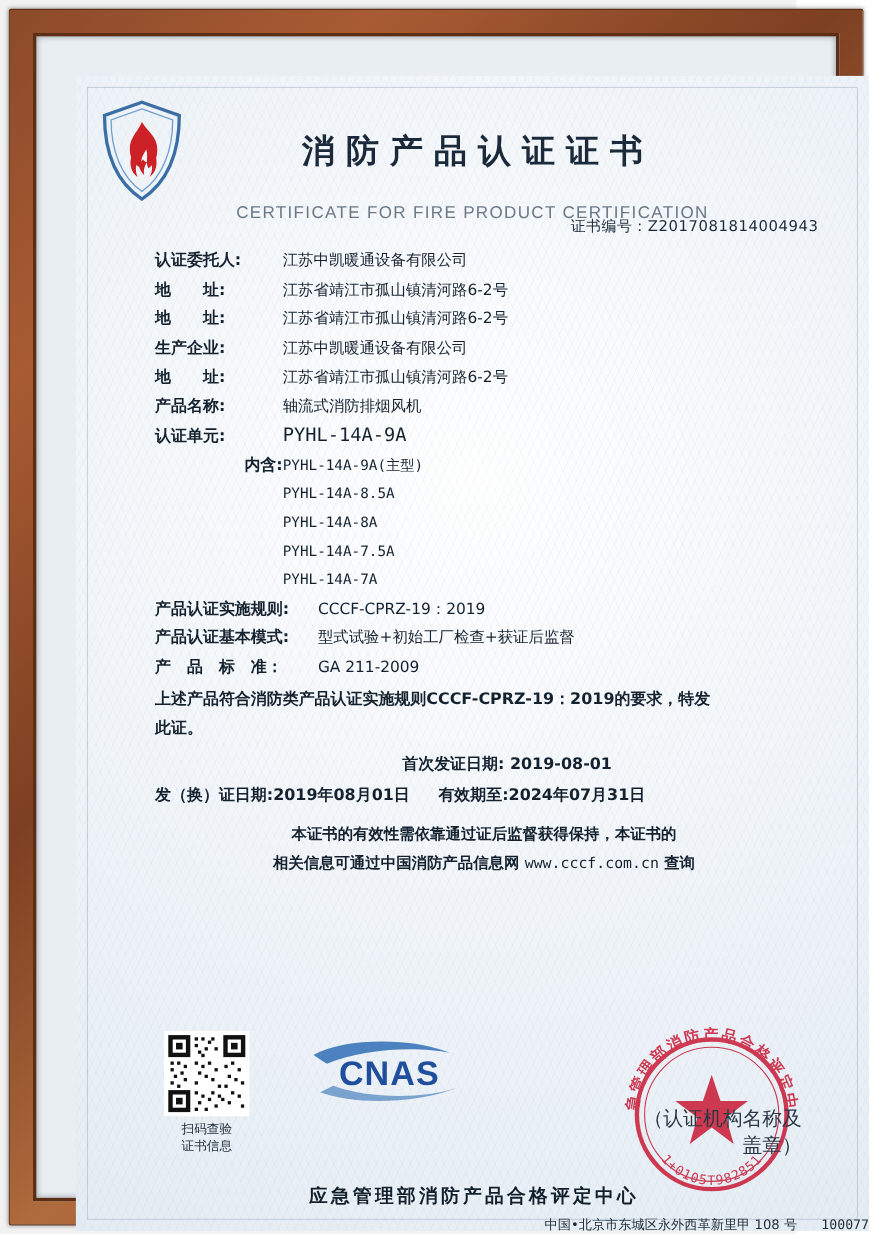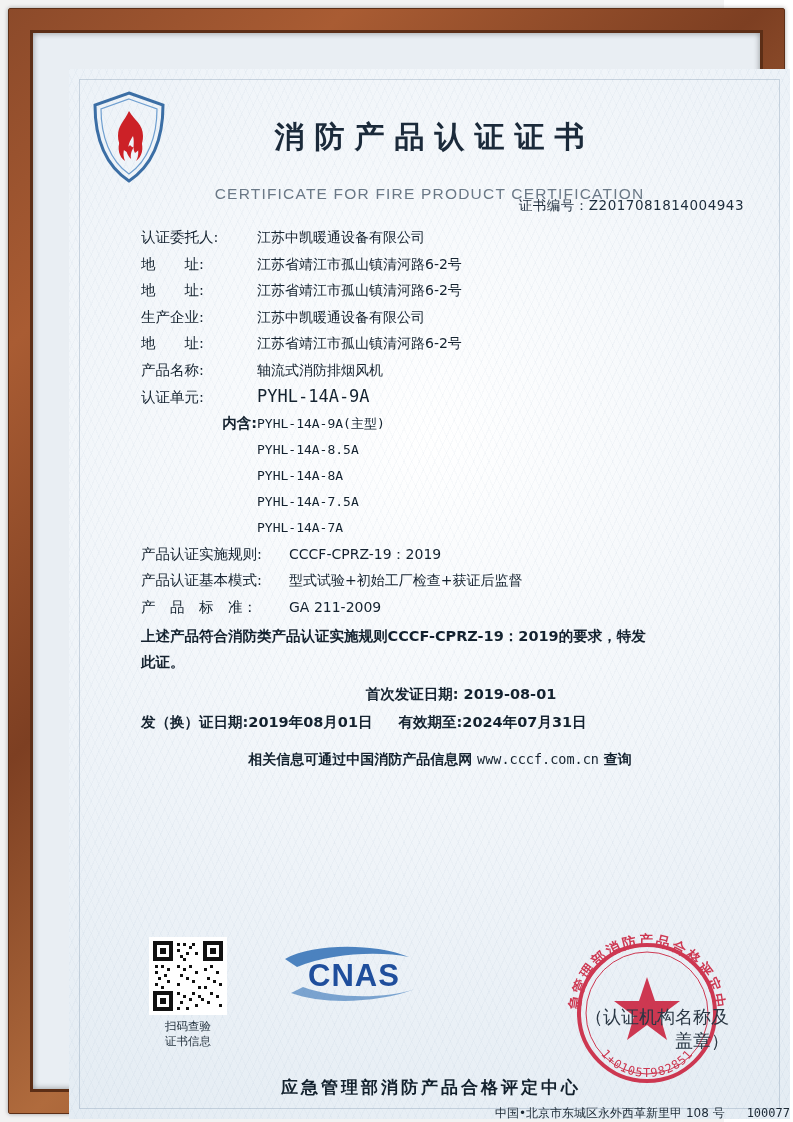--- a/index.html
+++ b/index.html
@@ -112,21 +112,21 @@
   .row {
     display: flex;
     align-items: baseline;
     margin-bottom: 6.5px;
     line-height: 20px;
   }
   .lbl {
     width: 116px;
     flex: 0 0 116px;
     font-size: 14.5px;
-    font-weight: normal;
+    font-weight: bold;
     letter-spacing: 0px;
     white-space: nowrap;
   }
   .val {
     font-size: 14px;
     letter-spacing: 0px;
   }
   .val.mono { font-family: "DejaVu Sans Mono", monospace; font-size: 17px; }
   .sub-row { display: flex; margin-bottom: 7px; line-height: 19px; }
   .sub-lbl {
@@ -352,20 +352,21 @@
         <div class="firstdate">
           <span>首次发证日期:</span>
           <span>2019-08-01</span>
         </div>
 
         <div class="dates">
           <span>发（换）证日期:</span><span>2019年08月01日</span><span class="gap"></span><span>有效期至:</span><span>2024年07月31日</span>
         </div>
 
         <div class="notice">
+          <div>本证书的有效性需依靠通过证后监督获得保持，本证书的</div>
           <div>
             <span>相关信息可通过中国消防产品信息网 </span><span class="url">www.cccf.com.cn</span><span> 查询</span>
           </div>
         </div>
       </div>
 
       <div class="bottom">
         <div class="qr">
           <svg width="78" height="78" viewBox="0 0 78 78">
             <rect width="78" height="78" fill="#ffffff"></rect>

